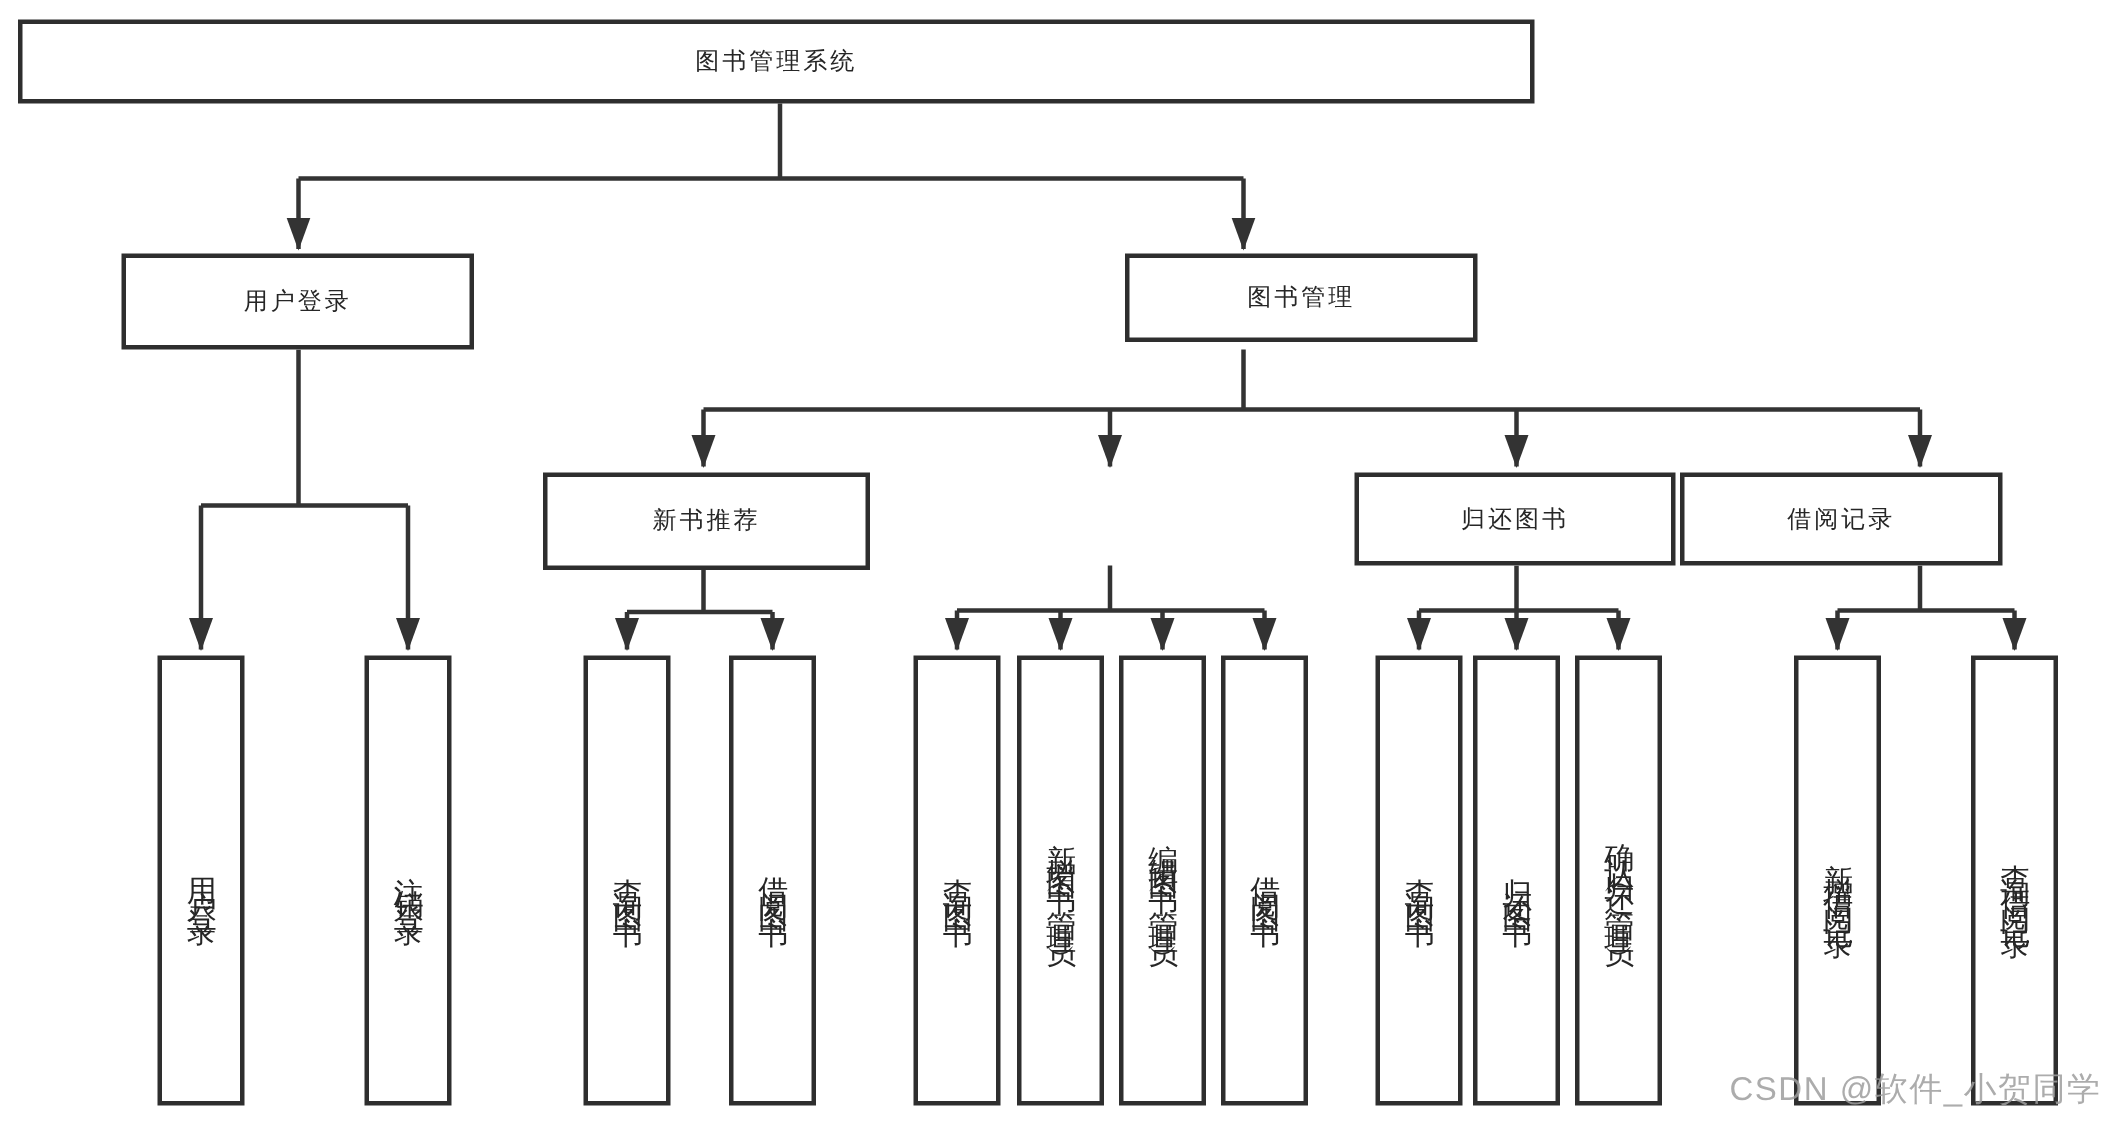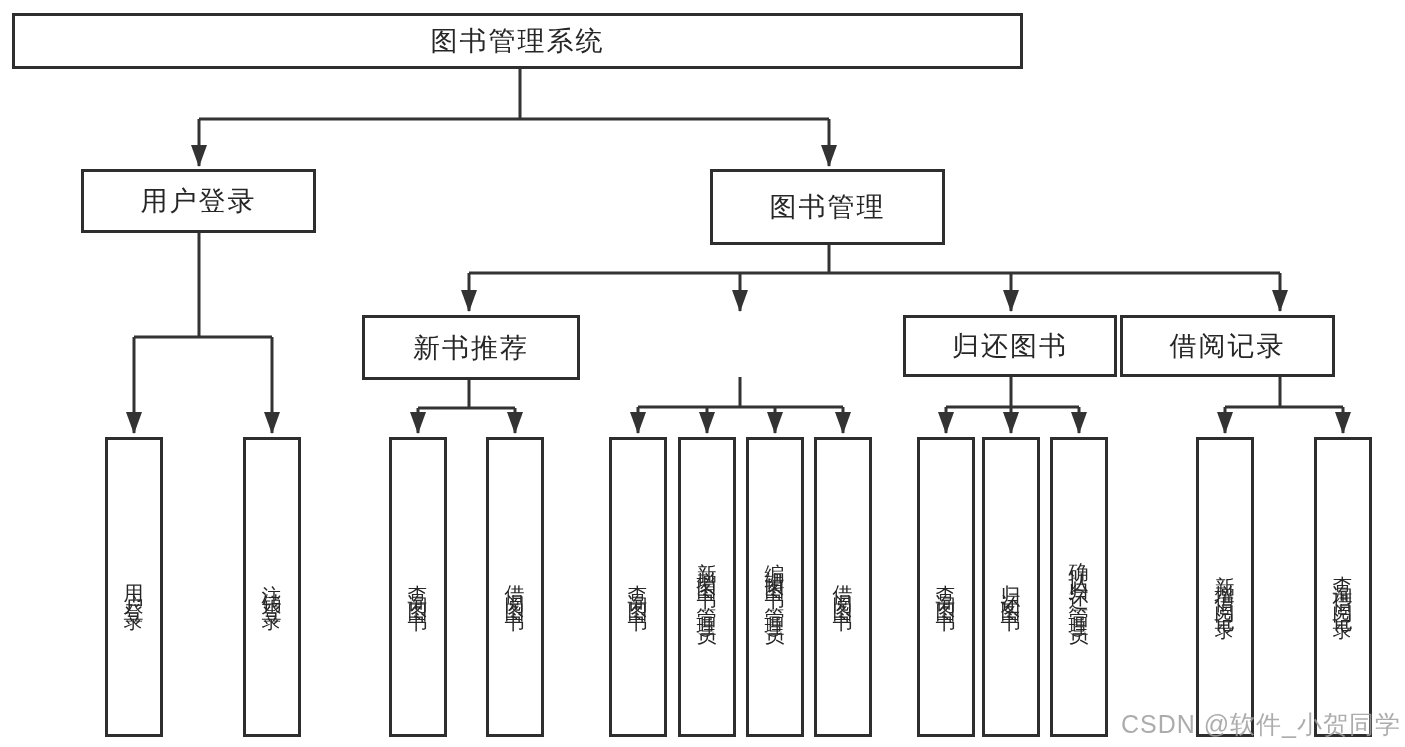--- a/index.html
+++ b/index.html
@@ -14,36 +14,36 @@
   .node{
     position:absolute;
     box-sizing:border-box;
     border:3px solid #2e2e2e;
     background:#ffffff;
     display:flex;align-items:center;justify-content:center;
     color:#262626;
     z-index:2;
   }
   .node .h-label{
-    font-size:27px;
+    font-size:16px;
     letter-spacing:2px;
     white-space:nowrap;
   }
   .node .v-label{
     writing-mode:vertical-rl;
     text-orientation:mixed;
     font-size:20px;
     letter-spacing:9px;
     line-height:1;
     white-space:nowrap;
   }
   .watermark{
     position:absolute;
     right:4px;bottom:6px;
-    font-size:25px;
+    font-size:22px;
     letter-spacing:1px;
     color:#9e9e9e;
     opacity:.85;
     z-index:10;
     white-space:nowrap;
   }
 </style>
 </head>
 <body>
 
@@ -94,21 +94,21 @@
     </g>
   </svg>
 
   <div class="node" style="left:12px;top:13px;width:1011px;height:56px">
     <span class="h-label">图书管理系统</span>
   </div>
 
   <div class="node" style="left:81px;top:169px;width:235px;height:64px">
     <span class="h-label">用户登录</span>
   </div>
-  <div class="node" style="left:710px;top:169px;width:235px;height:76px">
+  <div class="node" style="left:750px;top:169px;width:235px;height:59px">
     <span class="h-label">图书管理</span>
   </div>
 
   <div class="node" style="left:362px;top:315px;width:218px;height:65px">
     <span class="h-label">新书推荐</span>
   </div>
   <div class="node" style="left:903px;top:315px;width:214px;height:62px">
     <span class="h-label">归还图书</span>
   </div>
   <div class="node" style="left:1120px;top:315px;width:215px;height:62px">

